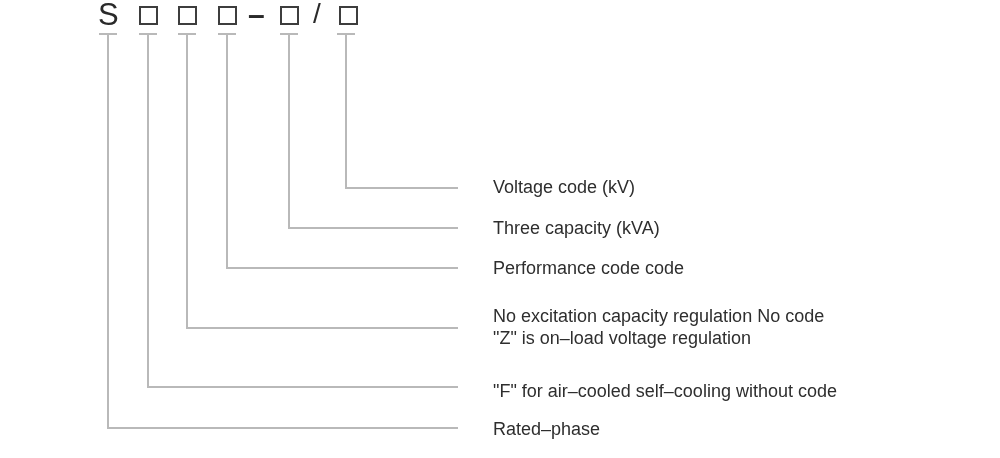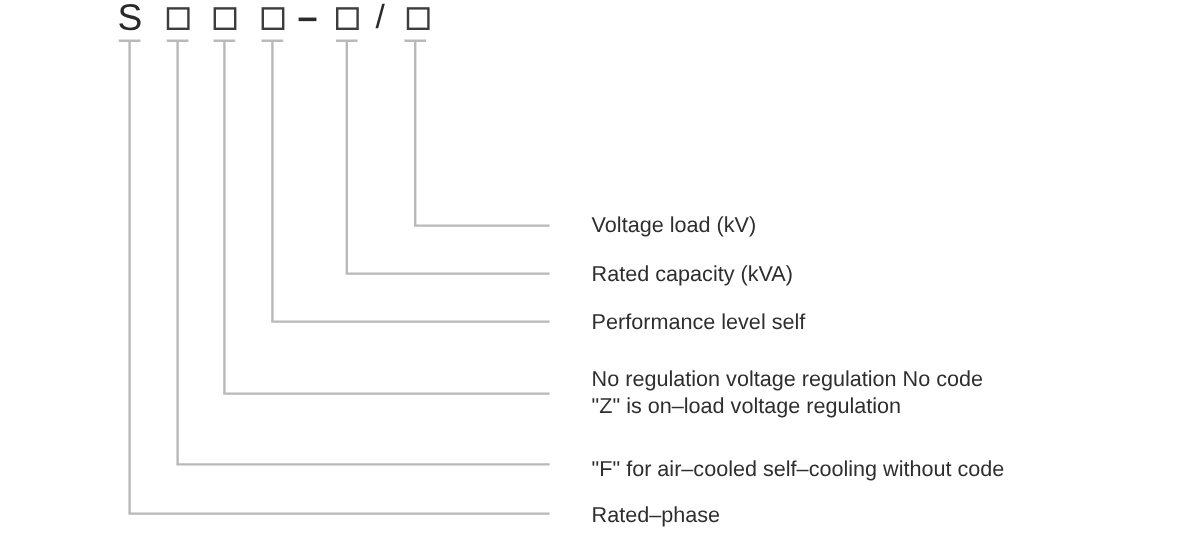--- a/index.html
+++ b/index.html
@@ -86,23 +86,23 @@
 
   <svg class="connectors" viewBox="0 0 1000 458" xmlns="http://www.w3.org/2000/svg">
     <path d="M99,34 H117 M108,35 V428 H458"></path>
     <path d="M139,34 H157 M148,35 V387 H458"></path>
     <path d="M178,34 H196 M187,35 V328 H458"></path>
     <path d="M218,34 H236 M227,35 V268 H458"></path>
     <path d="M280,34 H298 M289,35 V228 H458"></path>
     <path d="M337,34 H355 M346,35 V188 H458"></path>
   </svg>
 
-  <div class="label lbl-voltage">Voltage load (kV)</div>
-  <div class="label lbl-capacity">Rated capacity (kVA)</div>
-  <div class="label lbl-performance">Performance level self</div>
+  <div class="label lbl-voltage">Voltage code (kV)</div>
+  <div class="label lbl-capacity">Three capacity (kVA)</div>
+  <div class="label lbl-performance">Performance code code</div>
   <div class="label lbl-regulation">
-    <div>No regulation voltage regulation No code</div>
+    <div>No excitation capacity regulation No code</div>
     <div>"Z" is on–load voltage regulation</div>
   </div>
   <div class="label lbl-cooling">"F" for air–cooled self–cooling without code</div>
   <div class="label lbl-phase">Rated–phase</div>
 
 </div>
 
 </body></html>

